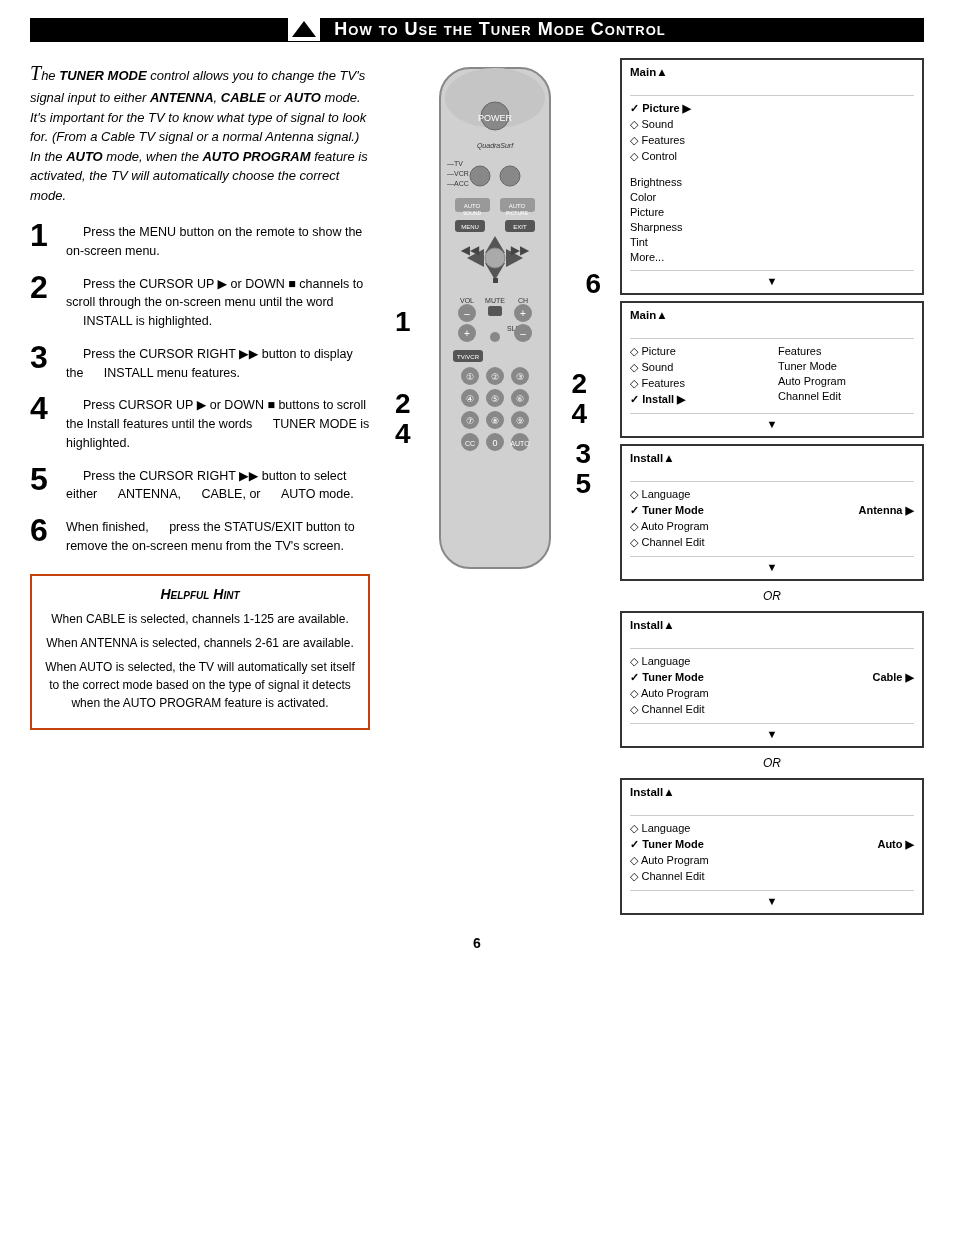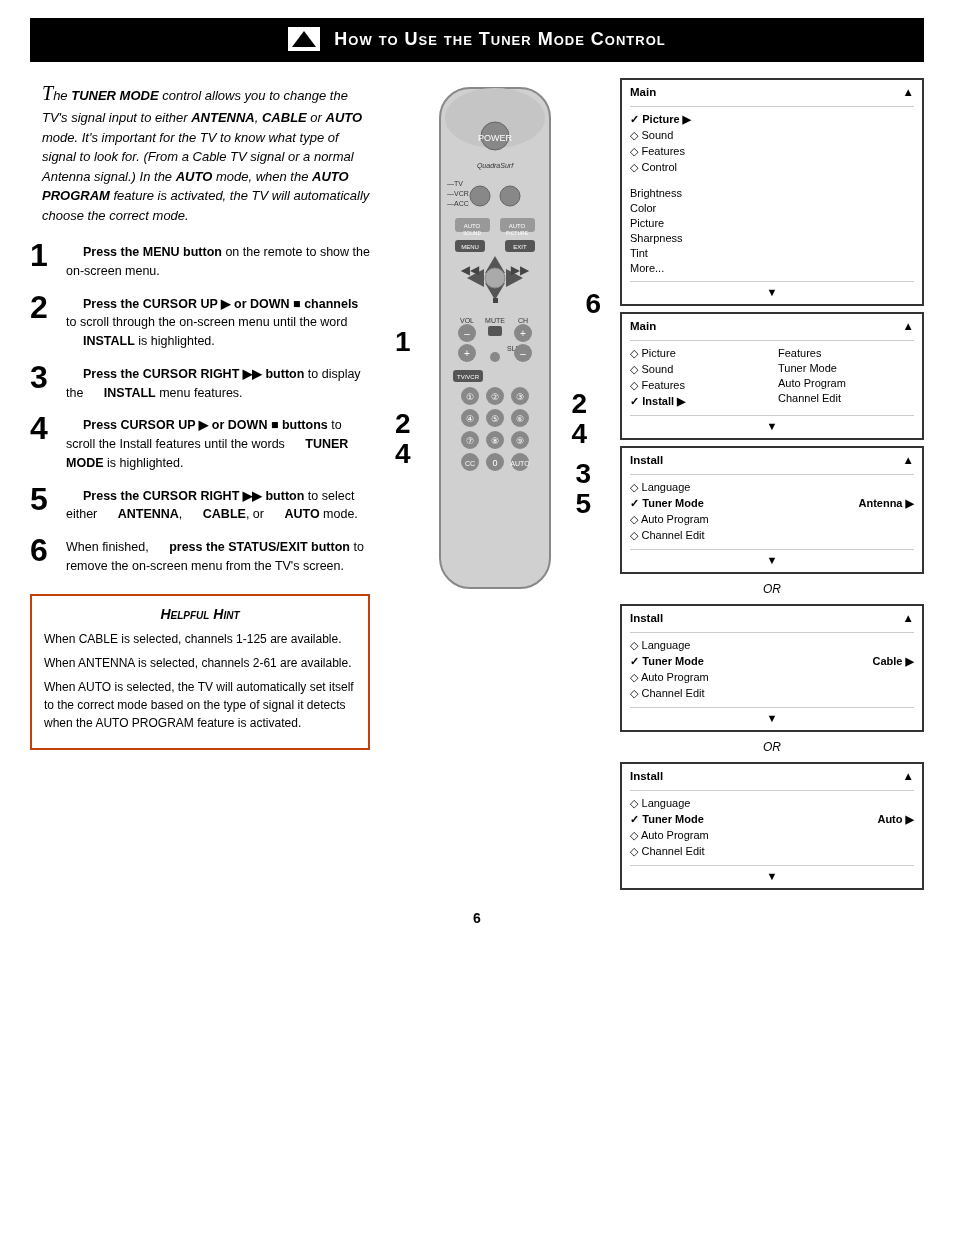--- a/index.html
+++ b/index.html
@@ -10,21 +10,21 @@
       font-family: Arial, sans-serif;
       font-size: 13px;
       color: #000;
     }
 
     
     .page-header {
       background: #000;
       color: #fff;
       text-align: center;
-      padding: 10px 0;
+      padding: 0 0;
       font-size: 18px;
       font-weight: bold;
       letter-spacing: 1px;
       margin: 18px 30px 0 30px;
     }
 
     .page-header span {
       font-variant: small-caps;
     }
 
@@ -39,21 +39,20 @@
     .left-col {
       width: 340px;
       flex-shrink: 0;
     }
 
     .intro-text {
       font-size: 13px;
       font-style: italic;
       line-height: 1.5;
       margin-bottom: 18px;
-      margin-left: 12px;
     }
 
     .intro-text strong {
       font-style: italic;
       font-weight: bold;
     }
 
     
     .steps {
       margin-left: 0;
@@ -74,21 +73,21 @@
       margin-right: 8px;
       margin-top: -4px;
     }
 
     .step-text {
       font-size: 12.5px;
       line-height: 1.5;
     }
 
     .step-text strong {
-      font-weight: bold;
+      font-weight: normal;
       padding-left: 17px;
     }
 
     
     .hint-box {
       border: 2px solid #c2410c;
       margin-top: 18px;
       padding: 10px 12px;
     }
 
@@ -101,20 +100,21 @@
       font-variant: small-caps;
     }
 
     .hint-text {
       font-size: 12px;
       line-height: 1.5;
     }
 
     .hint-text p {
       margin-bottom: 6px;
+      text-align: center;
     }
 
     
     .center-col {
       width: 230px;
       flex-shrink: 0;
       position: relative;
     }
 
     
@@ -129,24 +129,23 @@
     .menu-screen {
       border: 2px solid #333;
       padding: 6px 8px;
       font-size: 11px;
       background: #fff;
       min-height: 95px;
     }
 
     .menu-screen .menu-header {
       display: flex;
-      justify-content: space-between;
       align-items: center;
       border-bottom: 1px solid #ccc;
-      padding-bottom: 8px;
+      padding-bottom: 17px;
       margin-bottom: 4px;
       font-weight: bold;
       font-size: 11.5px;
     }
 
     .menu-row {
       display: flex;
       justify-content: space-between;
       padding: 1.5px 0;
       font-size: 11px;

